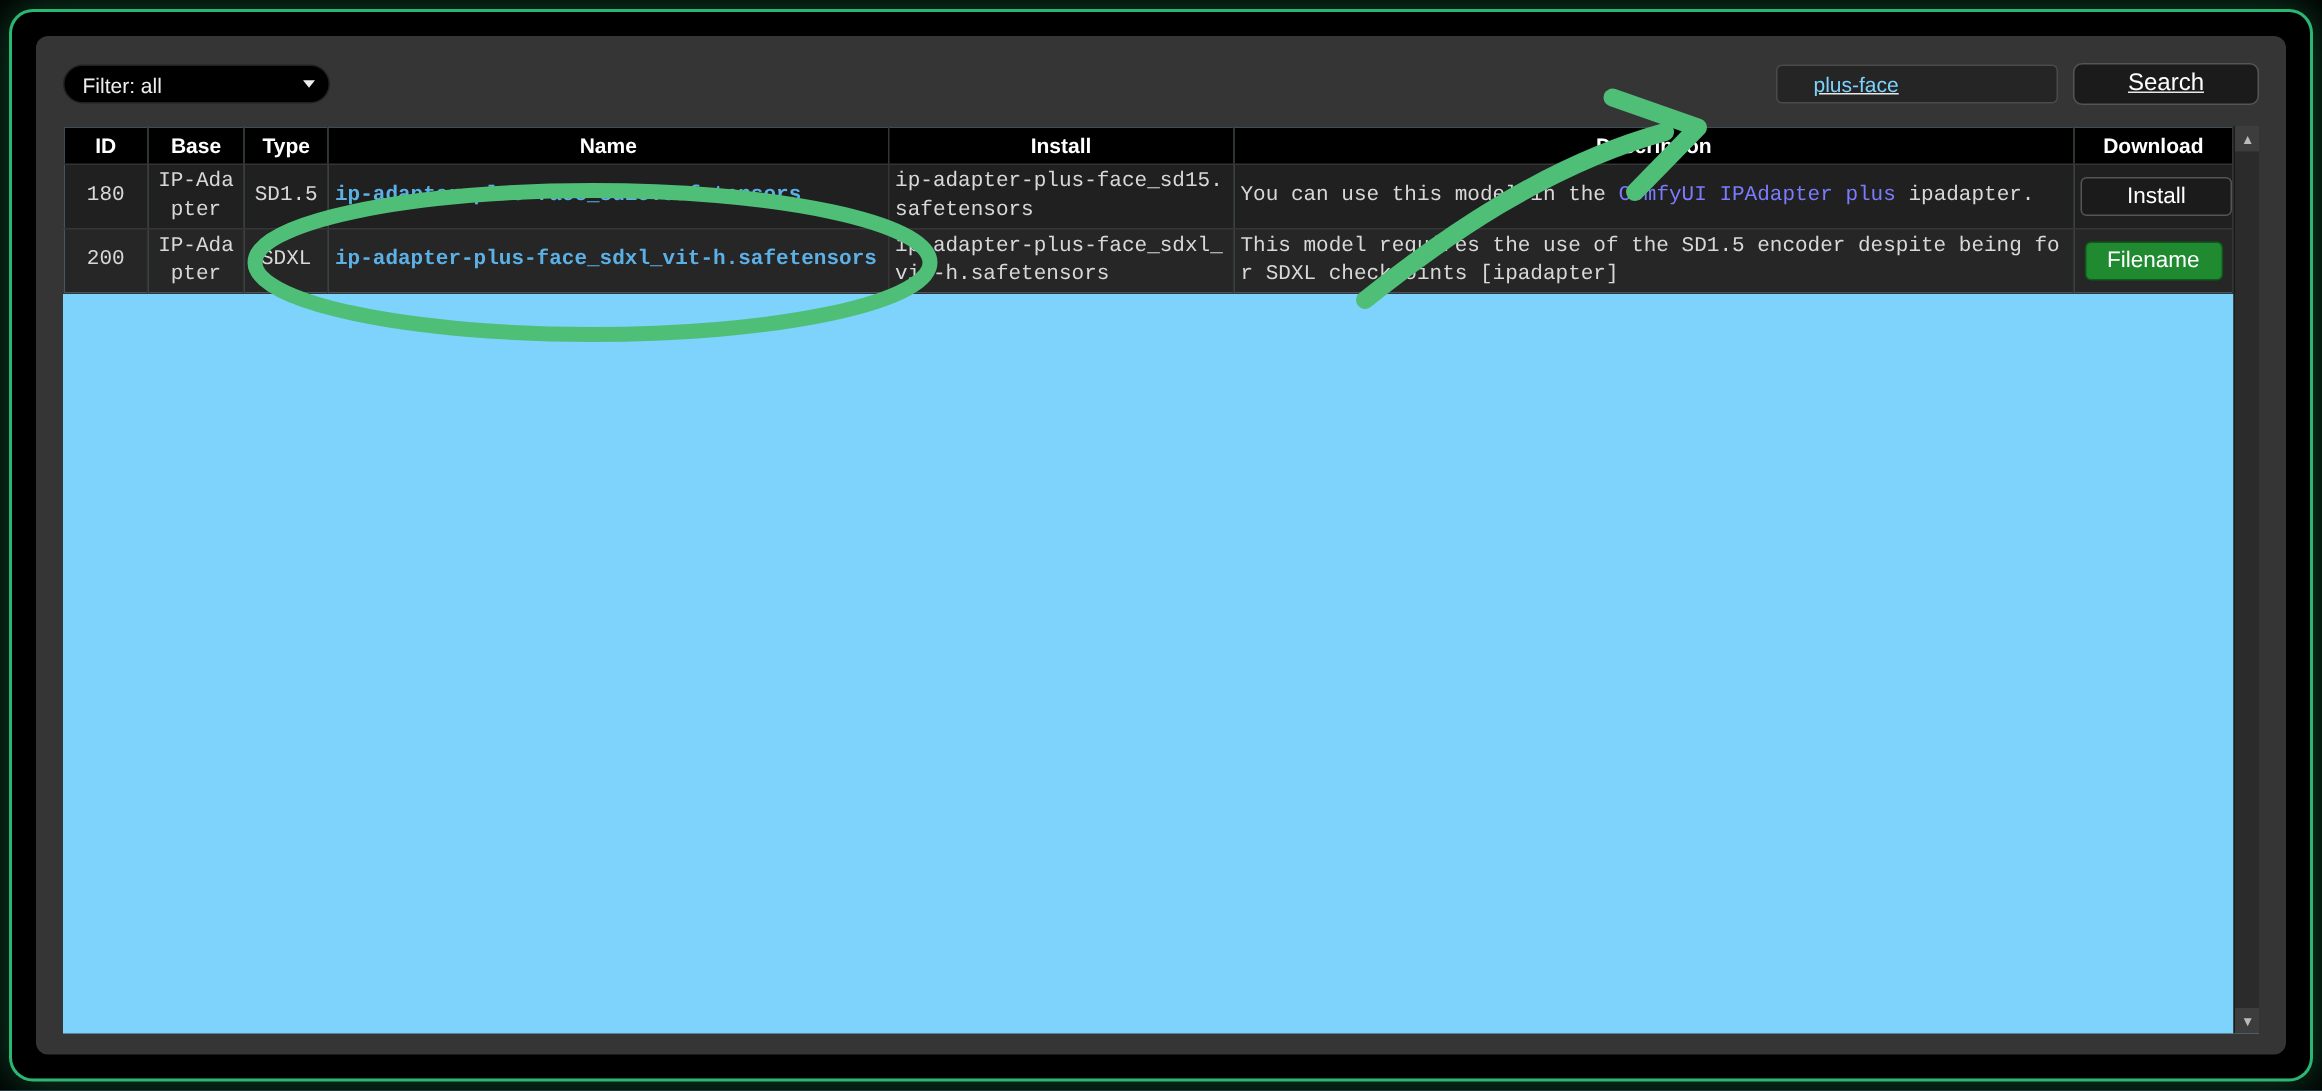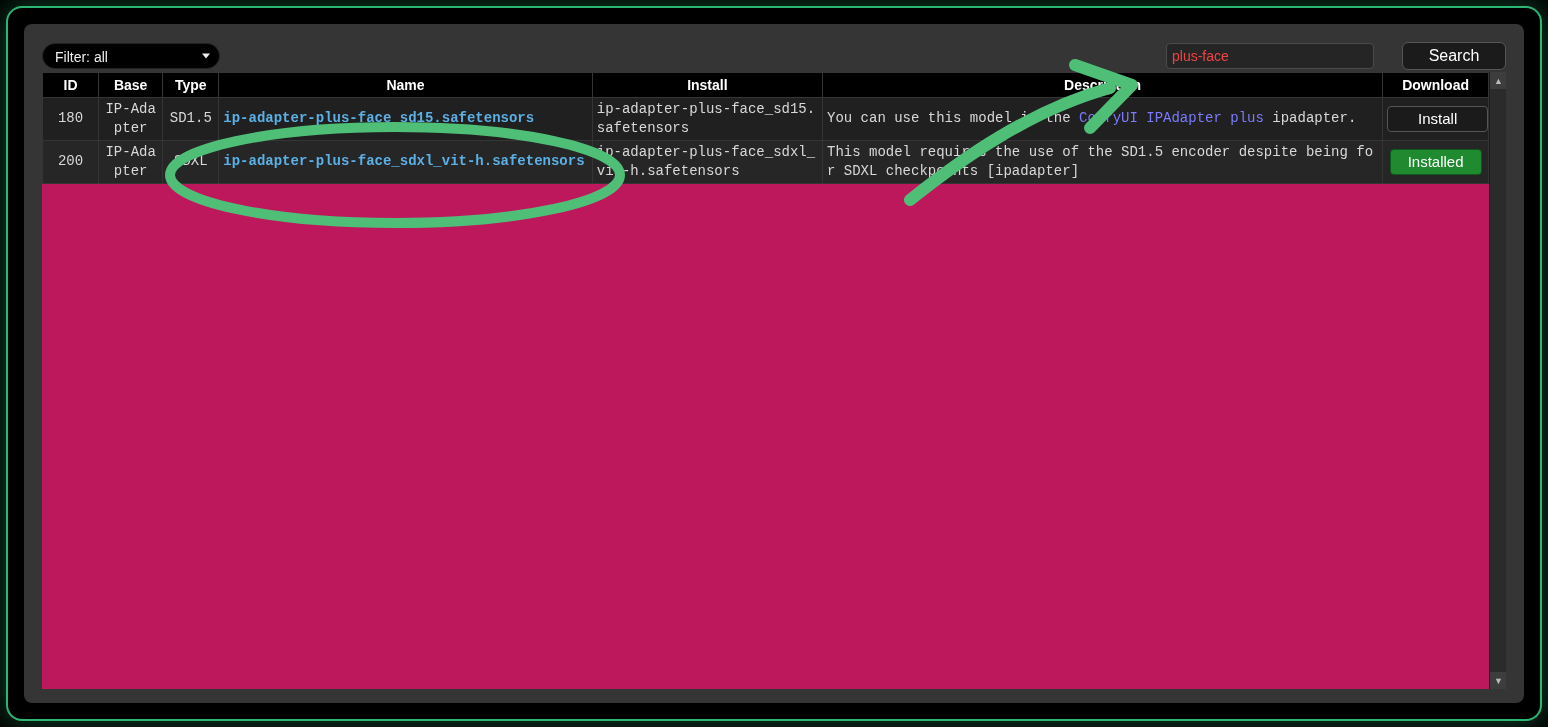--- a/index.html
+++ b/index.html
@@ -34,22 +34,23 @@
     background: #353535;
     border-radius: 8px;
     padding: 18px 18px 14px 18px;
     display: flex;
     flex-direction: column;
     box-shadow: 0 10px 40px rgba(0,0,0,.7);
   }
   .toolbar {
     display: flex;
     align-items: center;
-    gap: 28px;
-    margin-bottom: 0;
+    gap: 10px;
+    margin-bottom: 12px;
+    text-decoration: underline;
   }
   .filter {
     appearance: none;
     -webkit-appearance: none;
     background: #000;
     color: #eee;
     border: 1px solid #222;
     border-radius: 14px;
     font-size: 14px;
     padding: 4px 28px 4px 12px;
@@ -71,42 +72,42 @@
     border-left: 4px solid transparent;
     border-right: 4px solid transparent;
     border-top: 5px solid #eee;
     transform: translateY(-50%);
     pointer-events: none;
   }
   .spacer { flex: 1; }
   .search-input {
     background: #252525;
     border: 1px solid #4a4a4a;
-    color: #ef4444;
+    color: #7dd3fc;
     border-radius: 4px;
-    padding: 3px 5px;
+    padding: 3px 24px;
     font-size: 14px;
     height: 26px;
-    width: 208px;
+    width: 188px;
   }
   .search-btn, .install-btn, .installed-btn, .close-btn {
     background: #1b1b1b;
     color: #fff;
     border: 1px solid #555;
     border-radius: 6px;
     font-size: 16px;
     padding: 2px 18px;
     height: 28px;
     cursor: pointer;
   }
-  .search-btn { width: 104px; }
+  .search-btn { width: 124px; }
   .table-wrap {
     flex: 1;
     position: relative;
-    background: #be185d;
+    background: #7dd3fc;
     overflow: hidden;
     margin-top: 2px;
   }
   table {
     border-collapse: collapse;
     width: 100%;
     table-layout: fixed;
     font-family: "Courier New", monospace;
     font-size: 14px;
   }
@@ -266,21 +267,21 @@
           <td class="center">IP-Adapter</td>
           <td class="center">SDXL</td>
           <td>
             <a href="#" class="name-link">ip-adapter-plus-face_sdxl_vit-h.safetensors</a>
           </td>
           <td>ip-adapter-plus-face_sdxl_vit-h.safetensors</td>
           <td>
             <span>This model requires the use of the SD1.5 encoder despite being for SDXL checkpoints [ipadapter]</span>
           </td>
           <td class="center">
-            <button class="installed-btn">Installed</button>
+            <button class="installed-btn">Filename</button>
           </td>
         </tr>
       </tbody>
     </table>
     </div>
     <div class="scrollbar">
       <div class="sb-btn sb-up">▲</div>
       <div class="sb-btn sb-down">▼</div>
     </div>
   </div>

